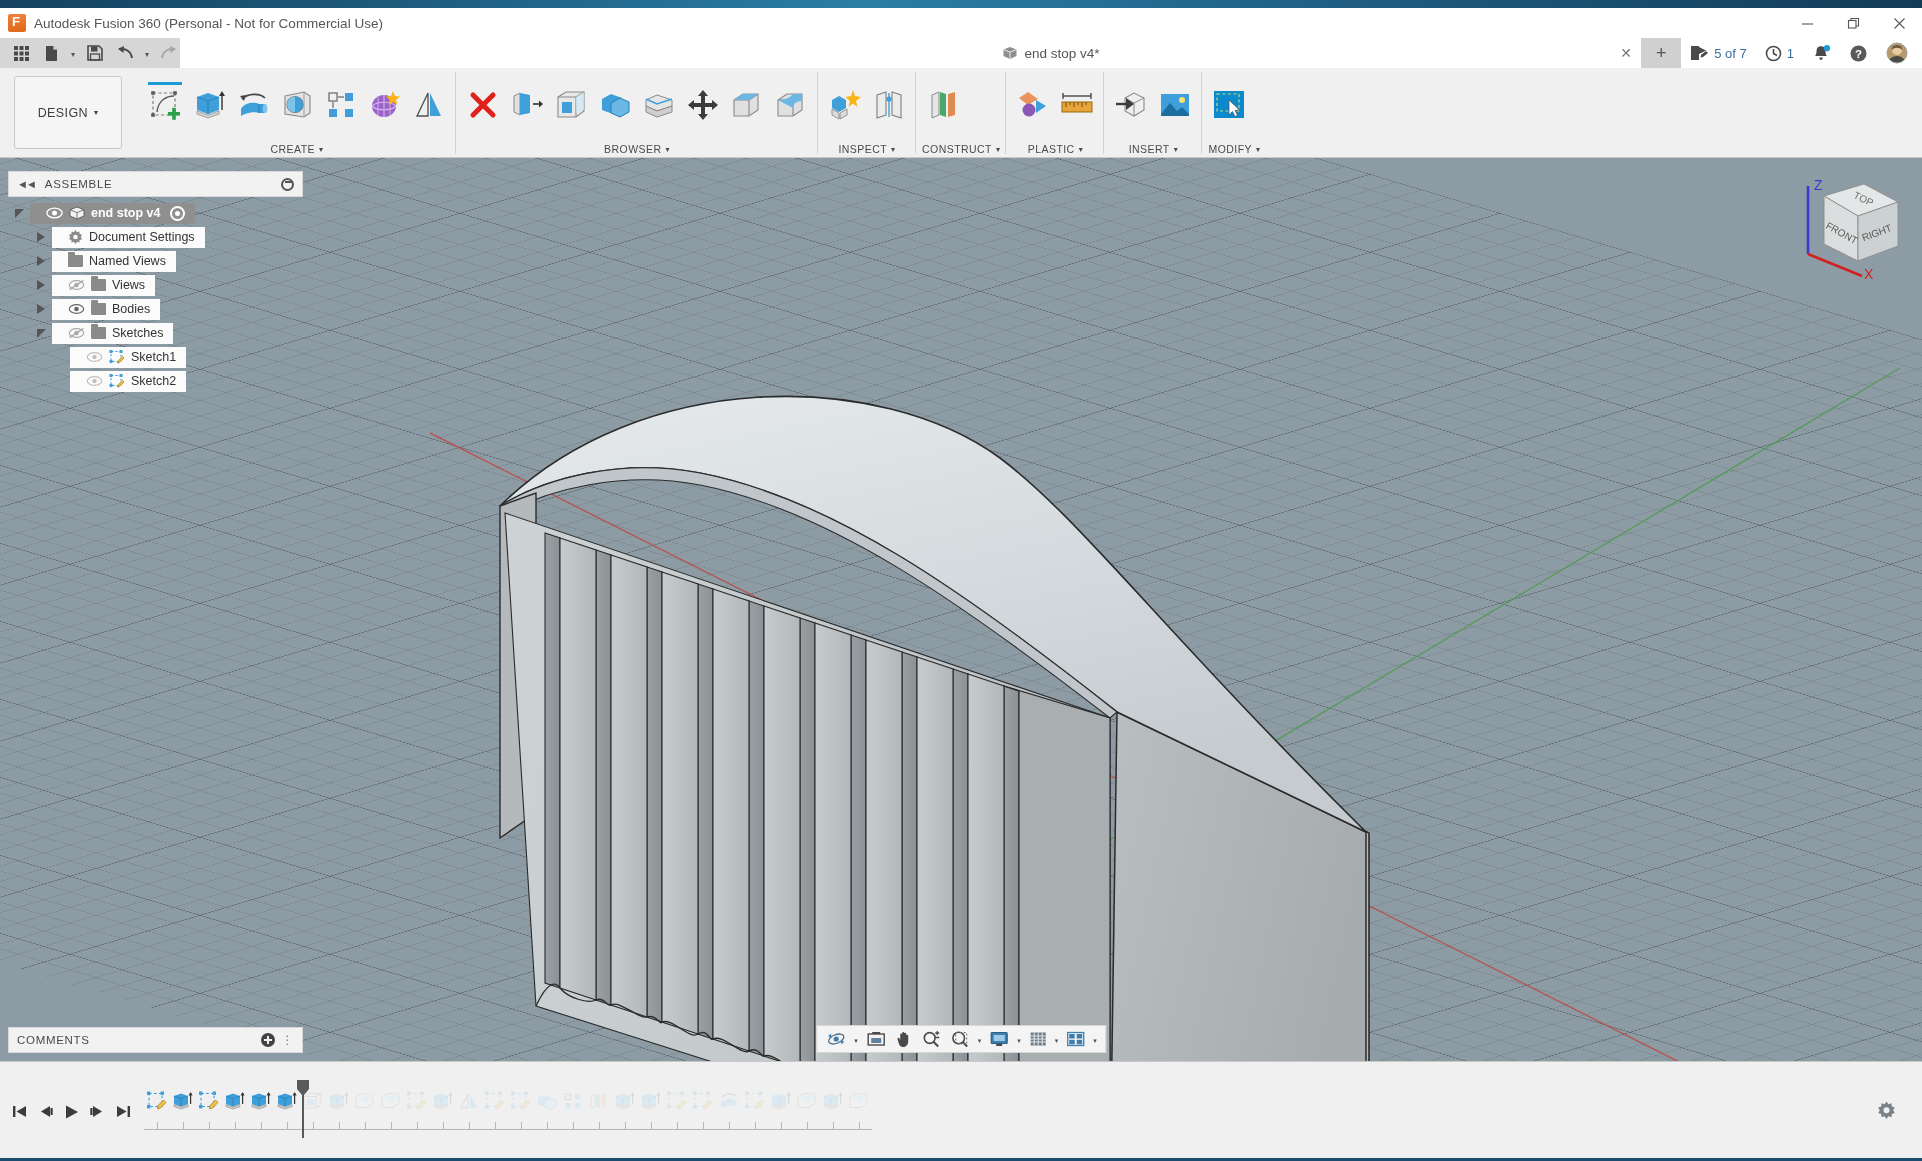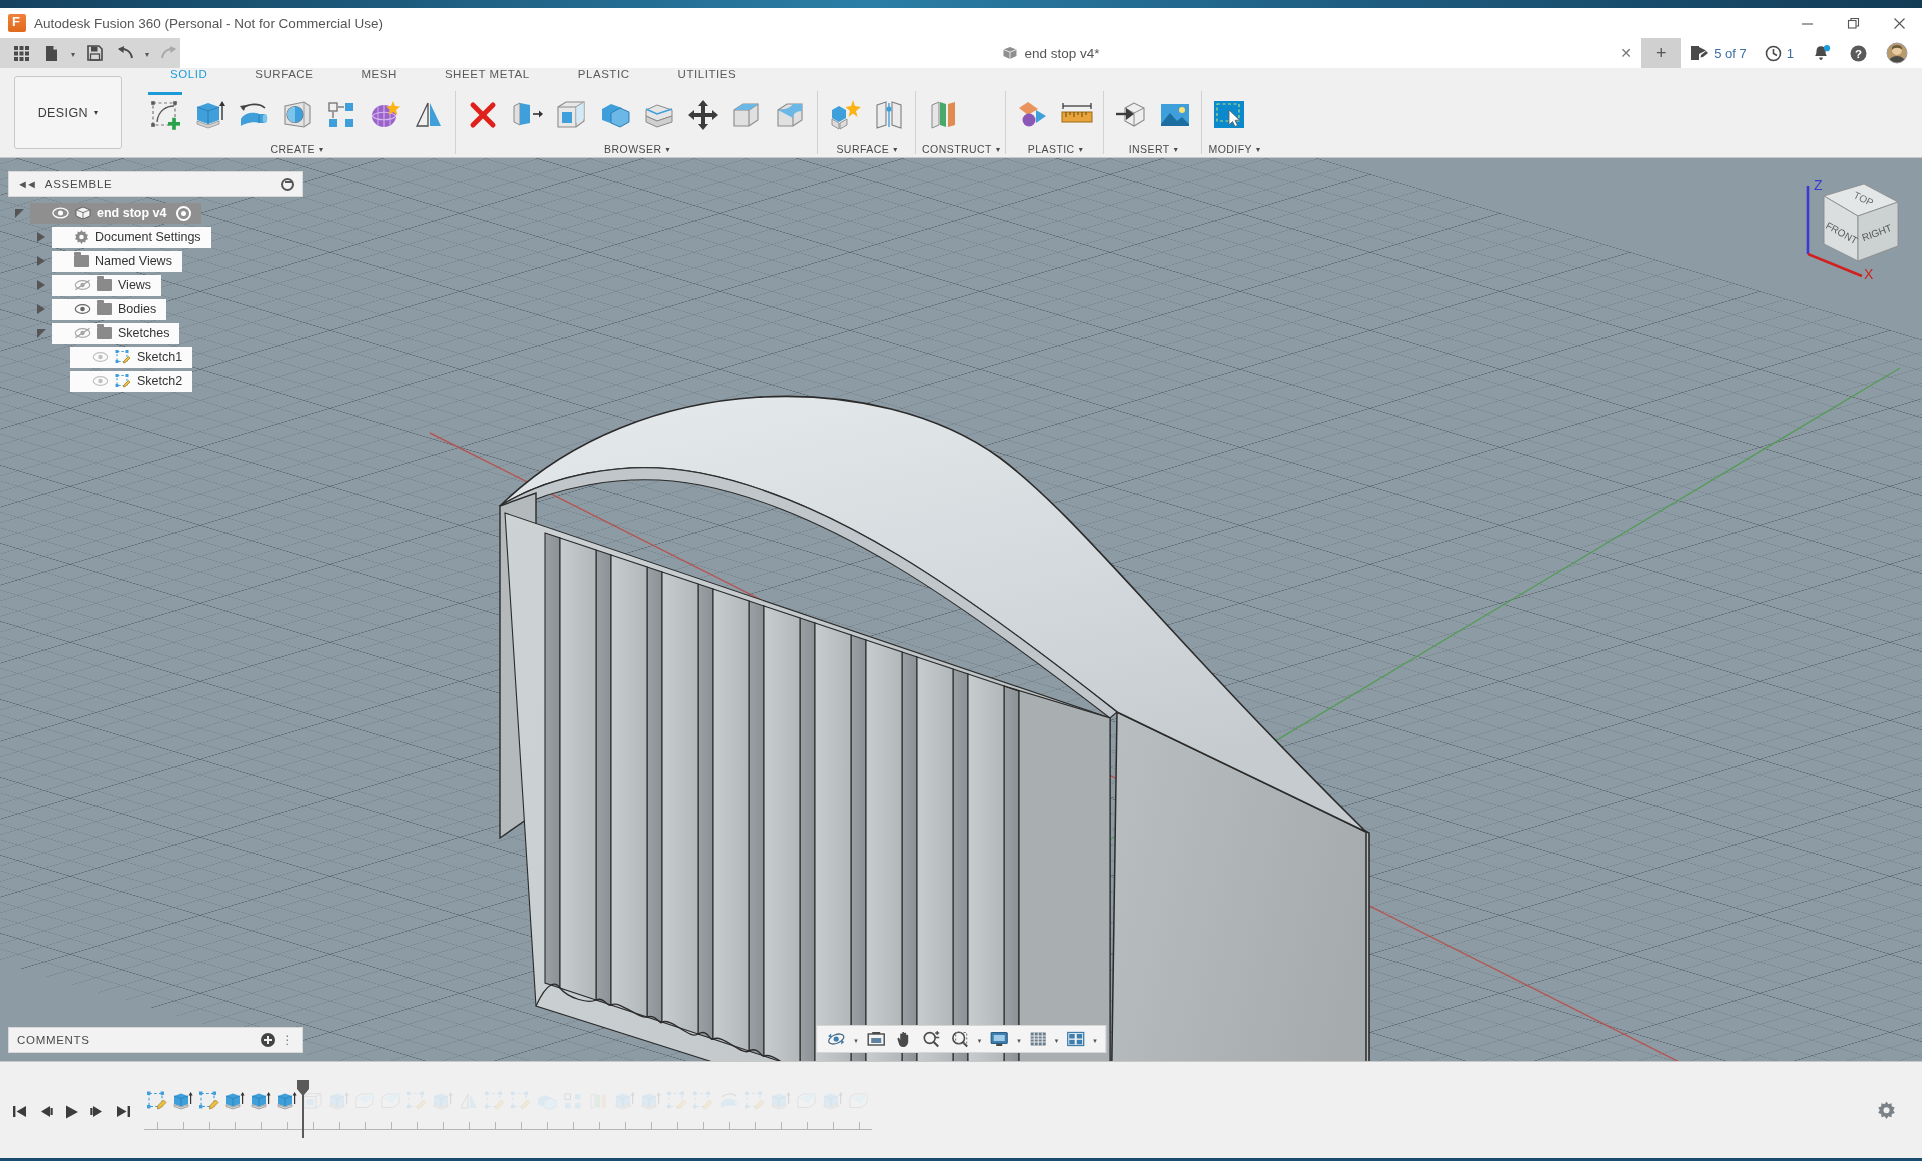--- a/index.html
+++ b/index.html
@@ -137,21 +137,21 @@
   #browser-header .hdr-dot{ margin-left:auto; width:13px;height:13px;border-radius:50%;
      border:2px solid #555; position:relative;}
   #browser-header .hdr-dot:after{content:"";position:absolute;left:2px;top:1px;width:7px;height:2px;background:#555;}
   #tree{ margin-top:4px; }
   .trow{ display:flex; align-items:center; height:24px; }
   .tw{ width:22px; display:flex;align-items:center;justify-content:center; }
   .arrow-closed{ width:0;height:0;border-left:8px solid transparent;border-top:5px solid transparent;
                  border-bottom:5px solid transparent; border-left-color:#555; }
   .arrow-open{ width:0;height:0;border-top:9px solid #555;border-right:9px solid transparent; }
   .tlabel{
-     display:flex;align-items:center;gap:6px; height:21px; padding:0 10px 0 22px;
+     display:flex;align-items:center;gap:6px; height:21px; padding:0 10px 0 16px;
      background:#fbfbfb; font-size:12.5px; color:#333;
   }
   .tlabel.selected{ background:#8f8f8f; color:#fff; font-weight:bold; }
   .eye{ width:17px;height:13px; position:relative; flex:none;}
   .folder{width:15px;height:12px;background:#8a8a8a;border-radius:1px;position:relative;flex:none;}
   .folder:before{content:"";position:absolute;left:0;top:-3px;width:7px;height:3px;background:#8a8a8a;border-radius:1px 1px 0 0;}
   .gear{width:15px;height:15px;flex:none;}
   .cube-ic{width:16px;height:14px;flex:none;}
   .sketch-ic{width:16px;height:15px;flex:none;}
   .radio-dot{
@@ -342,28 +342,20 @@
   </div>
 </div>
 
 <div id="ribbon">
   <div id="design-box">
     <span>DESIGN</span>
     <span class="dcaret">▾</span>
   </div>
 
   <div id="tabs-and-groups">
-    <div id="tabs">
-      <div class="tab active">SOLID</div>
-      <div class="tab">SURFACE</div>
-      <div class="tab">MESH</div>
-      <div class="tab">SHEET METAL</div>
-      <div class="tab">PLASTIC</div>
-      <div class="tab">UTILITIES</div>
-    </div>
 
     <div id="groups">
 
       <div class="rgroup sep">
         <div class="icons">
           <div class="ricon first">
             <svg width="34" height="34" viewBox="0 0 34 34">
               <rect x="5" y="5" width="22" height="22" fill="none" stroke="#7a7a7a" stroke-width="1.2" stroke-dasharray="3 2.5"></rect>
               <path d="M9 24 C10 12 19 8 26 8" fill="none" stroke="#5b5b5b" stroke-width="1.4"></path>
               <g fill="#5b5b5b">
@@ -524,21 +516,21 @@
           <div class="ricon">
             <svg width="34" height="34" viewBox="0 0 34 34">
               <path d="M5 7 L14 4 L14 27 L5 30 Z" fill="#ececec" stroke="#7f7f7f" stroke-width="1.1"></path>
               <path d="M20 4 L29 7 L29 30 L20 27 Z" fill="#ececec" stroke="#7f7f7f" stroke-width="1.1"></path>
               <line x1="17" y1="5" x2="17" y2="29" stroke="#3f9fdb" stroke-width="1.4"></line>
               <circle cx="17" cy="11" r="2.6" fill="#3f9fdb"></circle>
             </svg>
           </div>
         </div>
         <div class="glabel">
-          <span>SURFACE</span>
+          <span>INSPECT</span>
           <span class="gc">▾</span>
         </div>
       </div>
 
       <div class="rgroup sep">
         <div class="icons">
           <div class="ricon">
             <svg width="34" height="34" viewBox="0 0 34 34">
               <path d="M6 7 L13 4 L13 27 L6 30 Z" fill="#e6e6e6" stroke="#8a8a8a" stroke-width="1"></path>
               <path d="M14 4 L20 6 L20 29 L14 27 Z" fill="#49a96a"></path>

